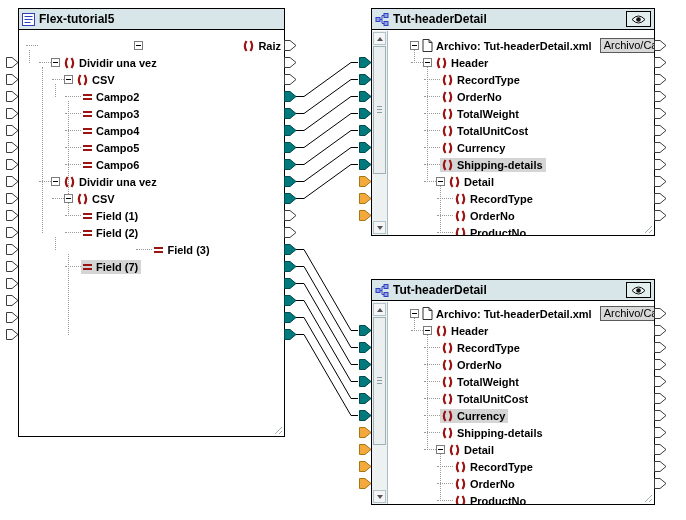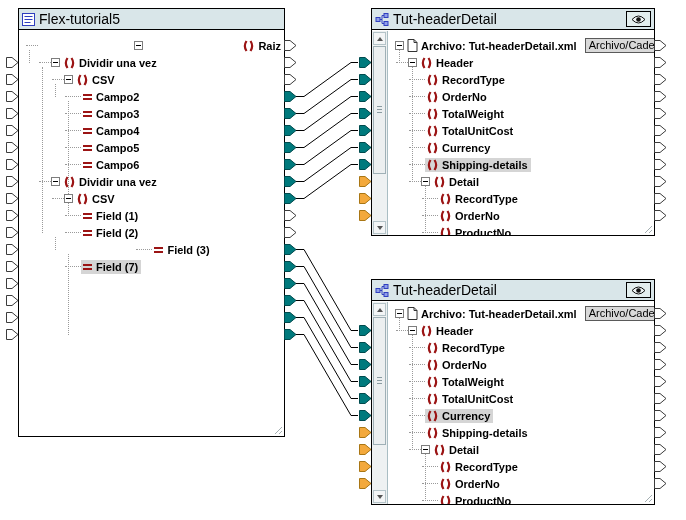--- a/index.html
+++ b/index.html
@@ -7,28 +7,28 @@
   #canvas { position:relative; width:686px; height:520px; background:#fff; overflow:hidden; }
   #wires { position:absolute; left:0; top:0; z-index:1; }
 
   .panel { position:absolute; background:#fff; border:1px solid #000; z-index:2; }
   #panel-left { left:18px; top:8px; width:267px; height:429px; }
   #panel-top_right { left:371px; top:8px; width:284px; height:228px; }
   #panel-bottom_right { left:371px; top:279px; width:284px; height:226px; }
 
   .titlebar { height:21px; background:#d9e6e9; border-bottom:1px solid #000;
               display:flex; align-items:center; padding:0 3px; gap:4px; }
-  .title { font-size:14px; font-weight:normal; color:#000; white-space:nowrap; }
+  .title { font-size:12px; font-weight:bold; color:#000; white-space:nowrap; }
   .tspacer { flex:1; }
   .eyebtn { width:25px; height:16px; border:1px solid #000; background:#e3eeee;
             display:flex; align-items:center; justify-content:center; flex:none; }
 
   .body { position:absolute; left:0; right:0; top:22px; bottom:0; overflow:hidden; }
   .tree { position:relative; padding-top:6px; }
-  .panel.with-scroll .tree { margin-left:17px; }
+  .panel.with-scroll .tree { margin-left:32px; }
   #panel-bottom_right .tree { padding-top:3px; }
 
   .row { height:17px; display:flex; align-items:center; white-space:nowrap; position:relative; z-index:1; }
   .stub { height:0; border-top:1px dotted #9a9a9a; flex:none; }
   .ebox { width:9px; height:9px; border:1px solid #7d7d7d; background:#fff; position:relative; flex:none; margin-right:2px; }
   .ebox::after { content:""; position:absolute; left:1px; right:1px; top:3px; height:1px; background:#000; }
   .nicon { display:flex; align-items:center; flex:none; }
   .grp { display:flex; align-items:center; gap:3px; padding:1px 3px 1px 1px; }
   .grp.selected { background:#d5d5d5; }
   .lbl { font-size:11px; font-weight:bold; color:#000; }

